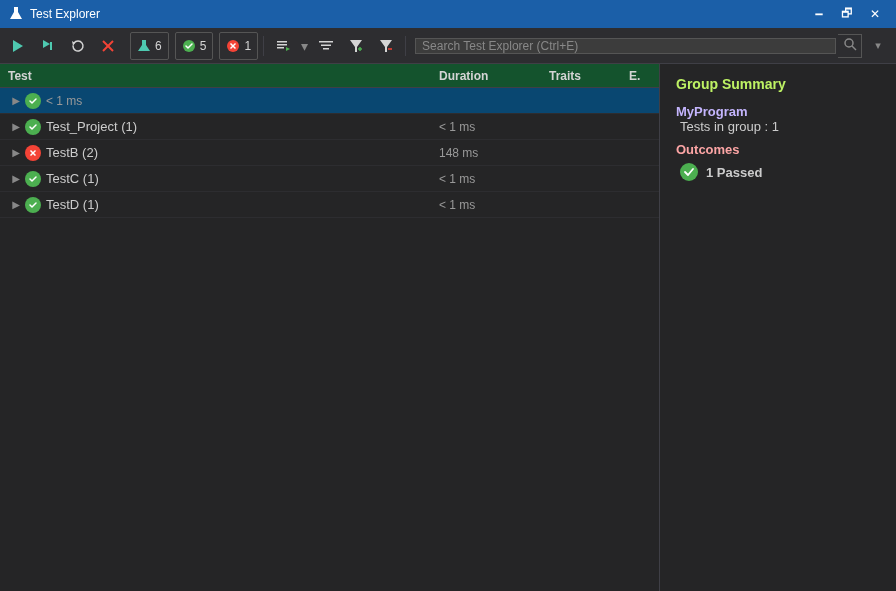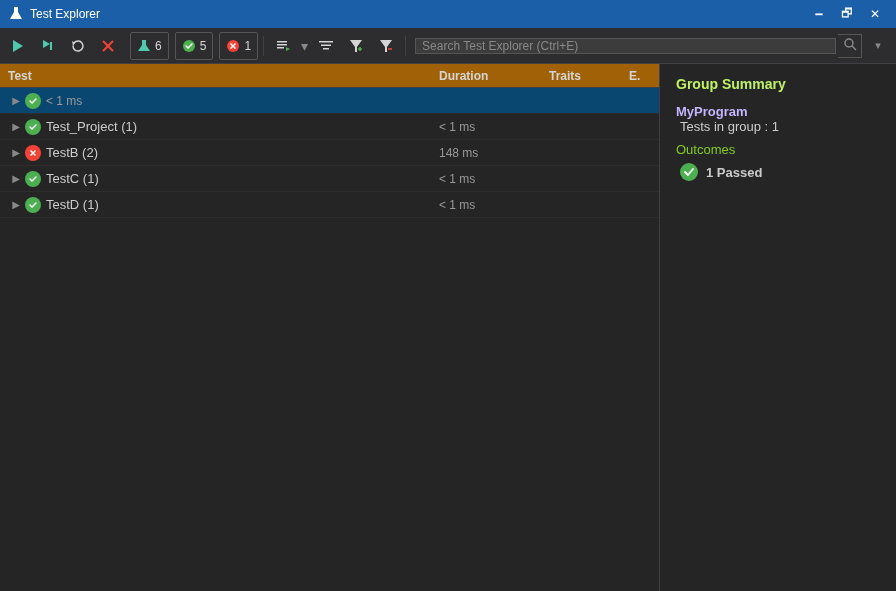--- a/index.html
+++ b/index.html
@@ -125,21 +125,21 @@
       display: flex;
       flex-direction: column;
       border-right: 1px solid #3f3f46;
       background: #252526;
     }
 
     
     .col-headers {
       display: flex;
       height: 24px;
-      background: #a16207;
+      background: #14532d;
       border-bottom: 1px solid #3f3f46;
       align-items: center;
       color: #d4d4d4;
       font-size: 12px;
       user-select: none;
     }
     .col-test { flex: 1; padding-left: 8px; font-weight: 600; }
     .col-duration { width: 110px; padding-left: 8px; font-weight: 600; }
     .col-traits { width: 80px; font-weight: 600; margin-left: 8px; }
     .col-e { width: 30px; font-weight: 600; }
@@ -234,22 +234,22 @@
       margin-bottom: 0;
     }
     .summary-row {
       font-size: 13px;
       color: #cccccc;
       margin-bottom: 8px;
       padding-left: 4px;
     }
     .summary-section {
       font-size: 13px;
-      font-weight: 400;
-      color: #84cc16;
+      font-weight: 700;
+      color: #fca5a5;
       margin-top: 8px;
       margin-bottom: 6px;
     }
     .summary-outcome {
       display: flex;
       align-items: center;
       gap: 8px;
       padding-left: 4px;
     }
     .outcome-icon {

